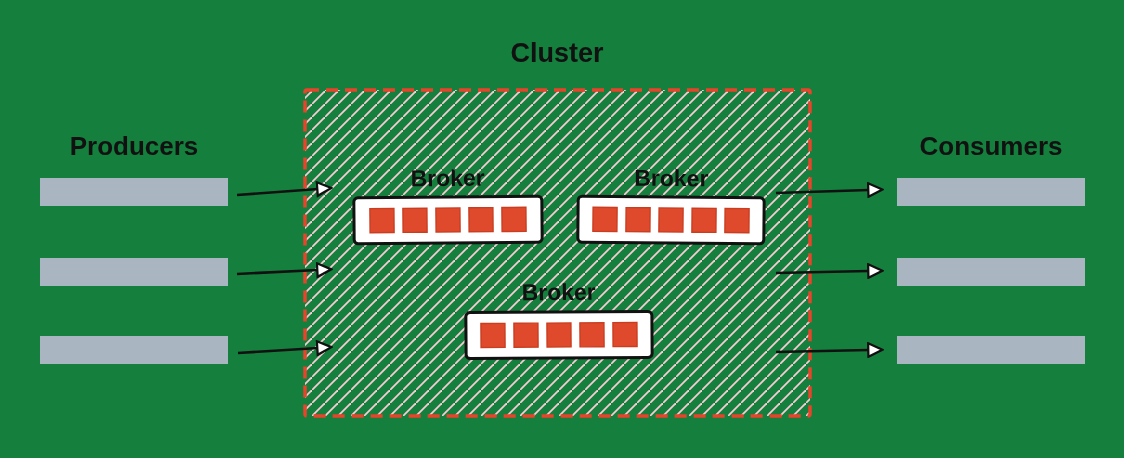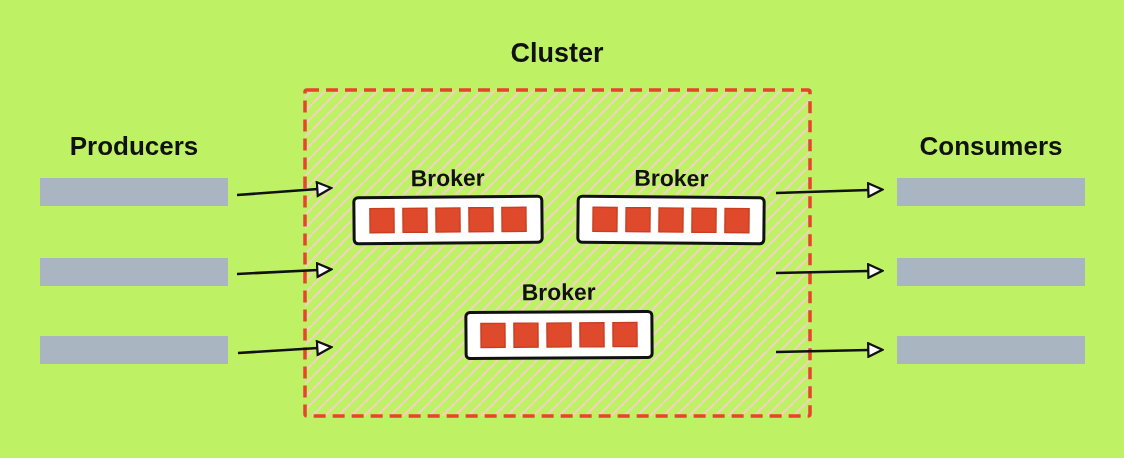--- a/index.html
+++ b/index.html
@@ -4,21 +4,21 @@
 <style>
   html, body {
     margin: 0;
     padding: 0;
     background: #ffffff;
   }
   .stage {
     position: relative;
     width: 1124px;
     height: 458px;
-    background: #bef264;
+    background: #15803d;
     overflow: hidden;
   }
   svg {
     display: block;
   }
   .label-text {
     font-family: "Liberation Sans", sans-serif;
     font-weight: 700;
   }
   .title-text  { font-size: 27px; }

